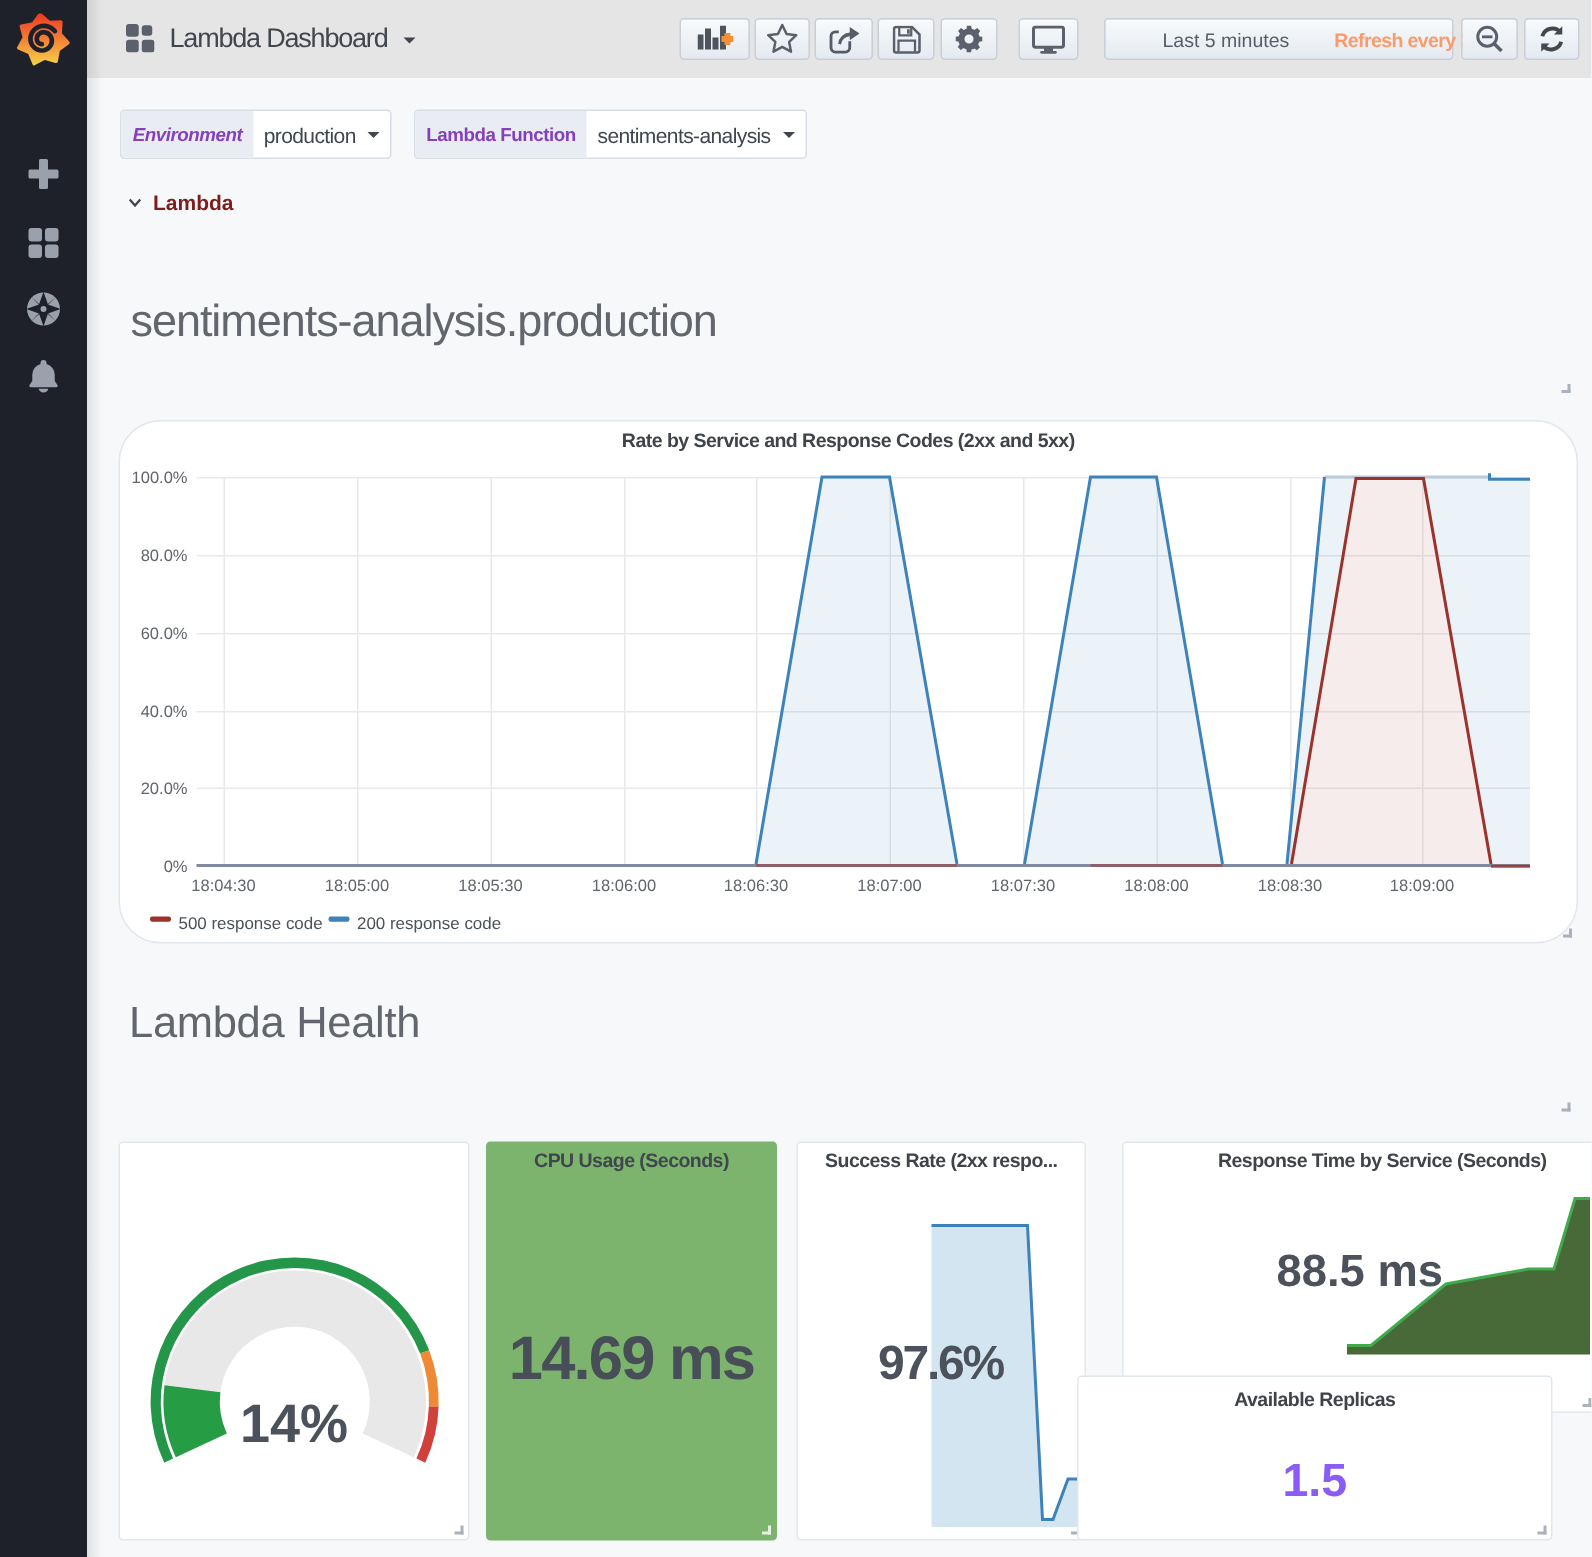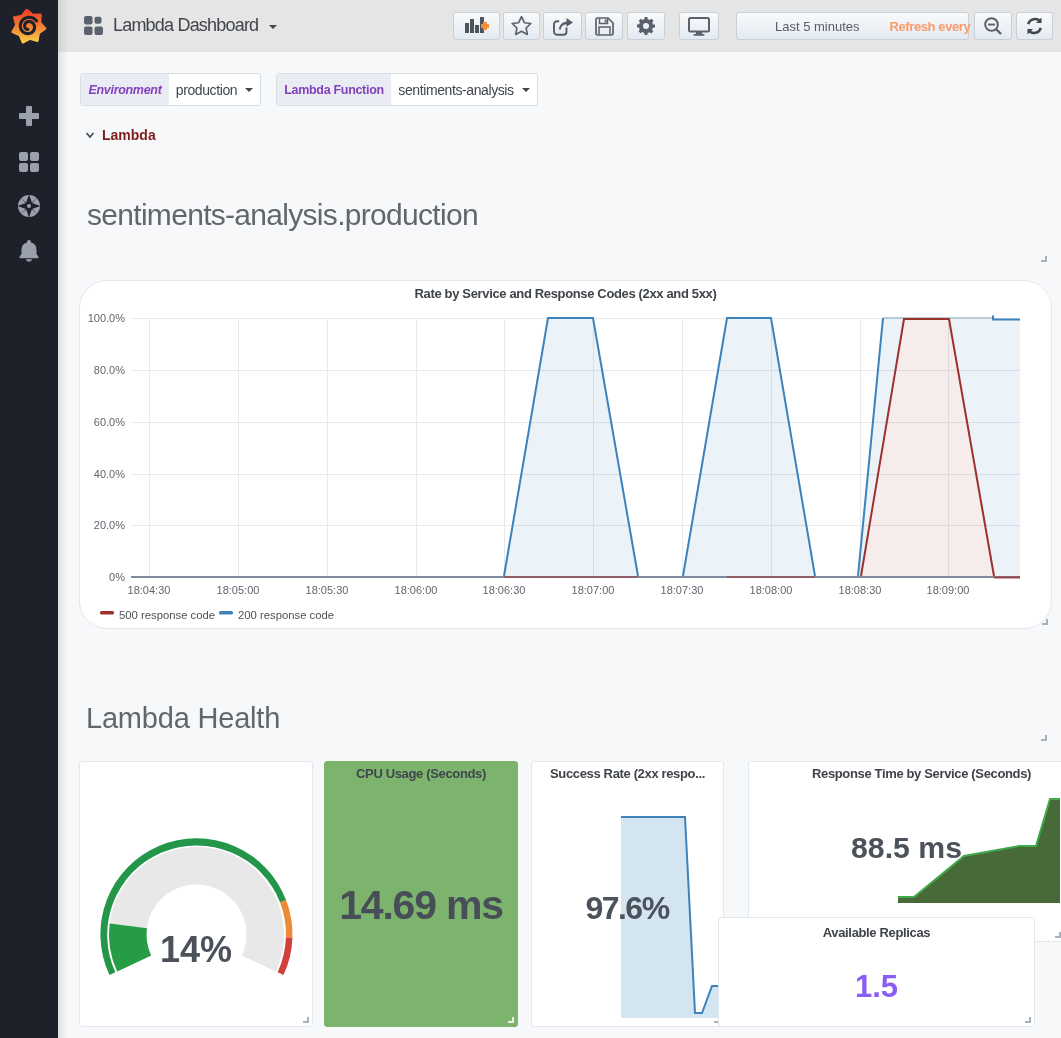--- a/index.html
+++ b/index.html
@@ -263,21 +263,21 @@
         <g font-size="11.3" fill="#4c5158">
           <rect x="20" y="330" width="14" height="3.5" rx="1.5" fill="#9c322c"></rect>
           <text x="39" y="338">500 response code</text>
           <rect x="139" y="330" width="14" height="3.5" rx="1.5" fill="#3d82bb"></rect>
           <text x="158" y="338">200 response code</text>
         </g>
       </svg>
       <div class="corner"></div>
     </div>
 
-    <div class="abs" style="left:86px;top:666px;font-size:29px;letter-spacing:-0.2px;color:#63666c;margin-top:36px;">Lambda Health</div>
+    <div class="abs" style="left:86px;top:666px;font-size:29px;letter-spacing:-0.2px;color:#63666c;">Lambda Health</div>
     <div class="corner" style="right:auto;left:1041px;top:735px;bottom:auto;"></div>
 
     <div class="panel" style="left:79px;top:761px;width:234px;height:266px;">
       <svg class="abs" style="left:0;top:0;" width="232" height="263" viewBox="0 0 232 263">
         <path fill="#23964a" d="M 29.5 213.1 A 96 96 0 1 1 206.1 138.1 L 200.1 140.4 A 89.5 89.5 0 1 0 35.4 210.3 Z"></path>
         <path fill="#ee8936" d="M 206.1 138.1 A 96 96 0 0 1 212.4 175.9 L 205.9 175.6 A 89.5 89.5 0 0 0 200.1 140.4 Z"></path>
         <path fill="#d1403a" d="M 212.4 175.9 A 96 96 0 0 1 203.5 213.1 L 197.6 210.3 A 89.5 89.5 0 0 0 205.9 175.6 Z"></path>
         <path fill="#e8e8e8" d="M 37.2 209.5 A 87.5 87.5 0 1 1 195.8 209.5 L 161.8 193.6 A 50 50 0 1 0 71.2 193.6 Z"></path>
         <path fill="#269c44" d="M 37.2 209.5 A 87.5 87.5 0 0 1 29.7 161.5 L 66.9 166.2 A 50 50 0 0 0 71.2 193.6 Z"></path>
         <text x="116" y="199.5" text-anchor="middle" font-size="36" font-weight="bold" fill="#4c525c">14%</text>

